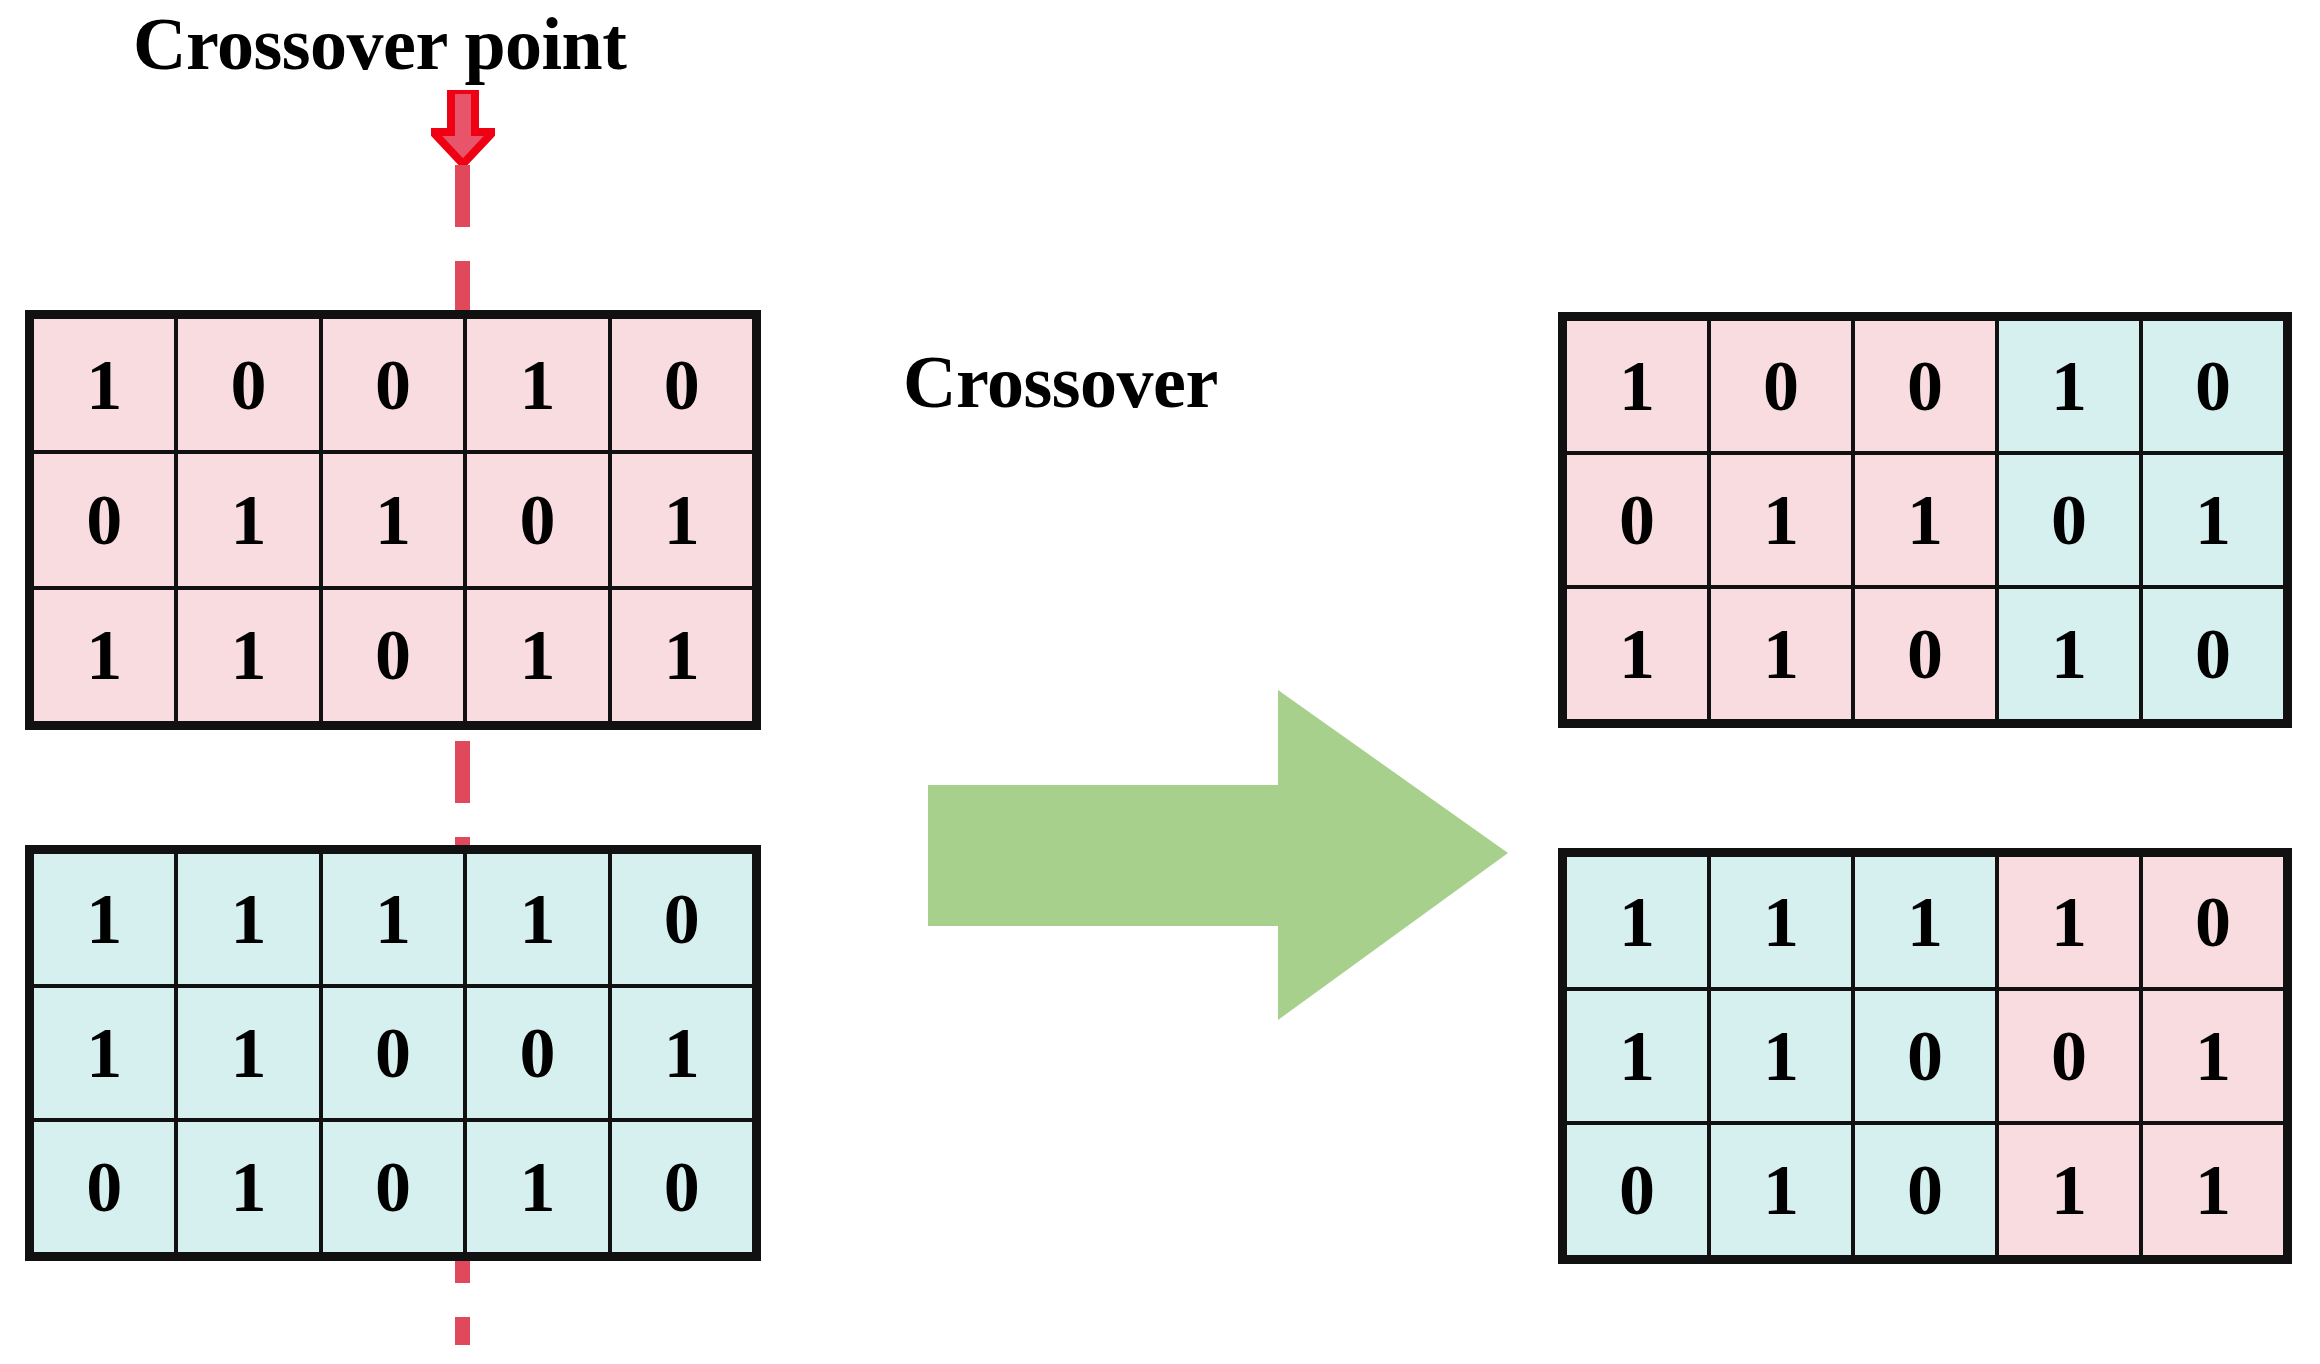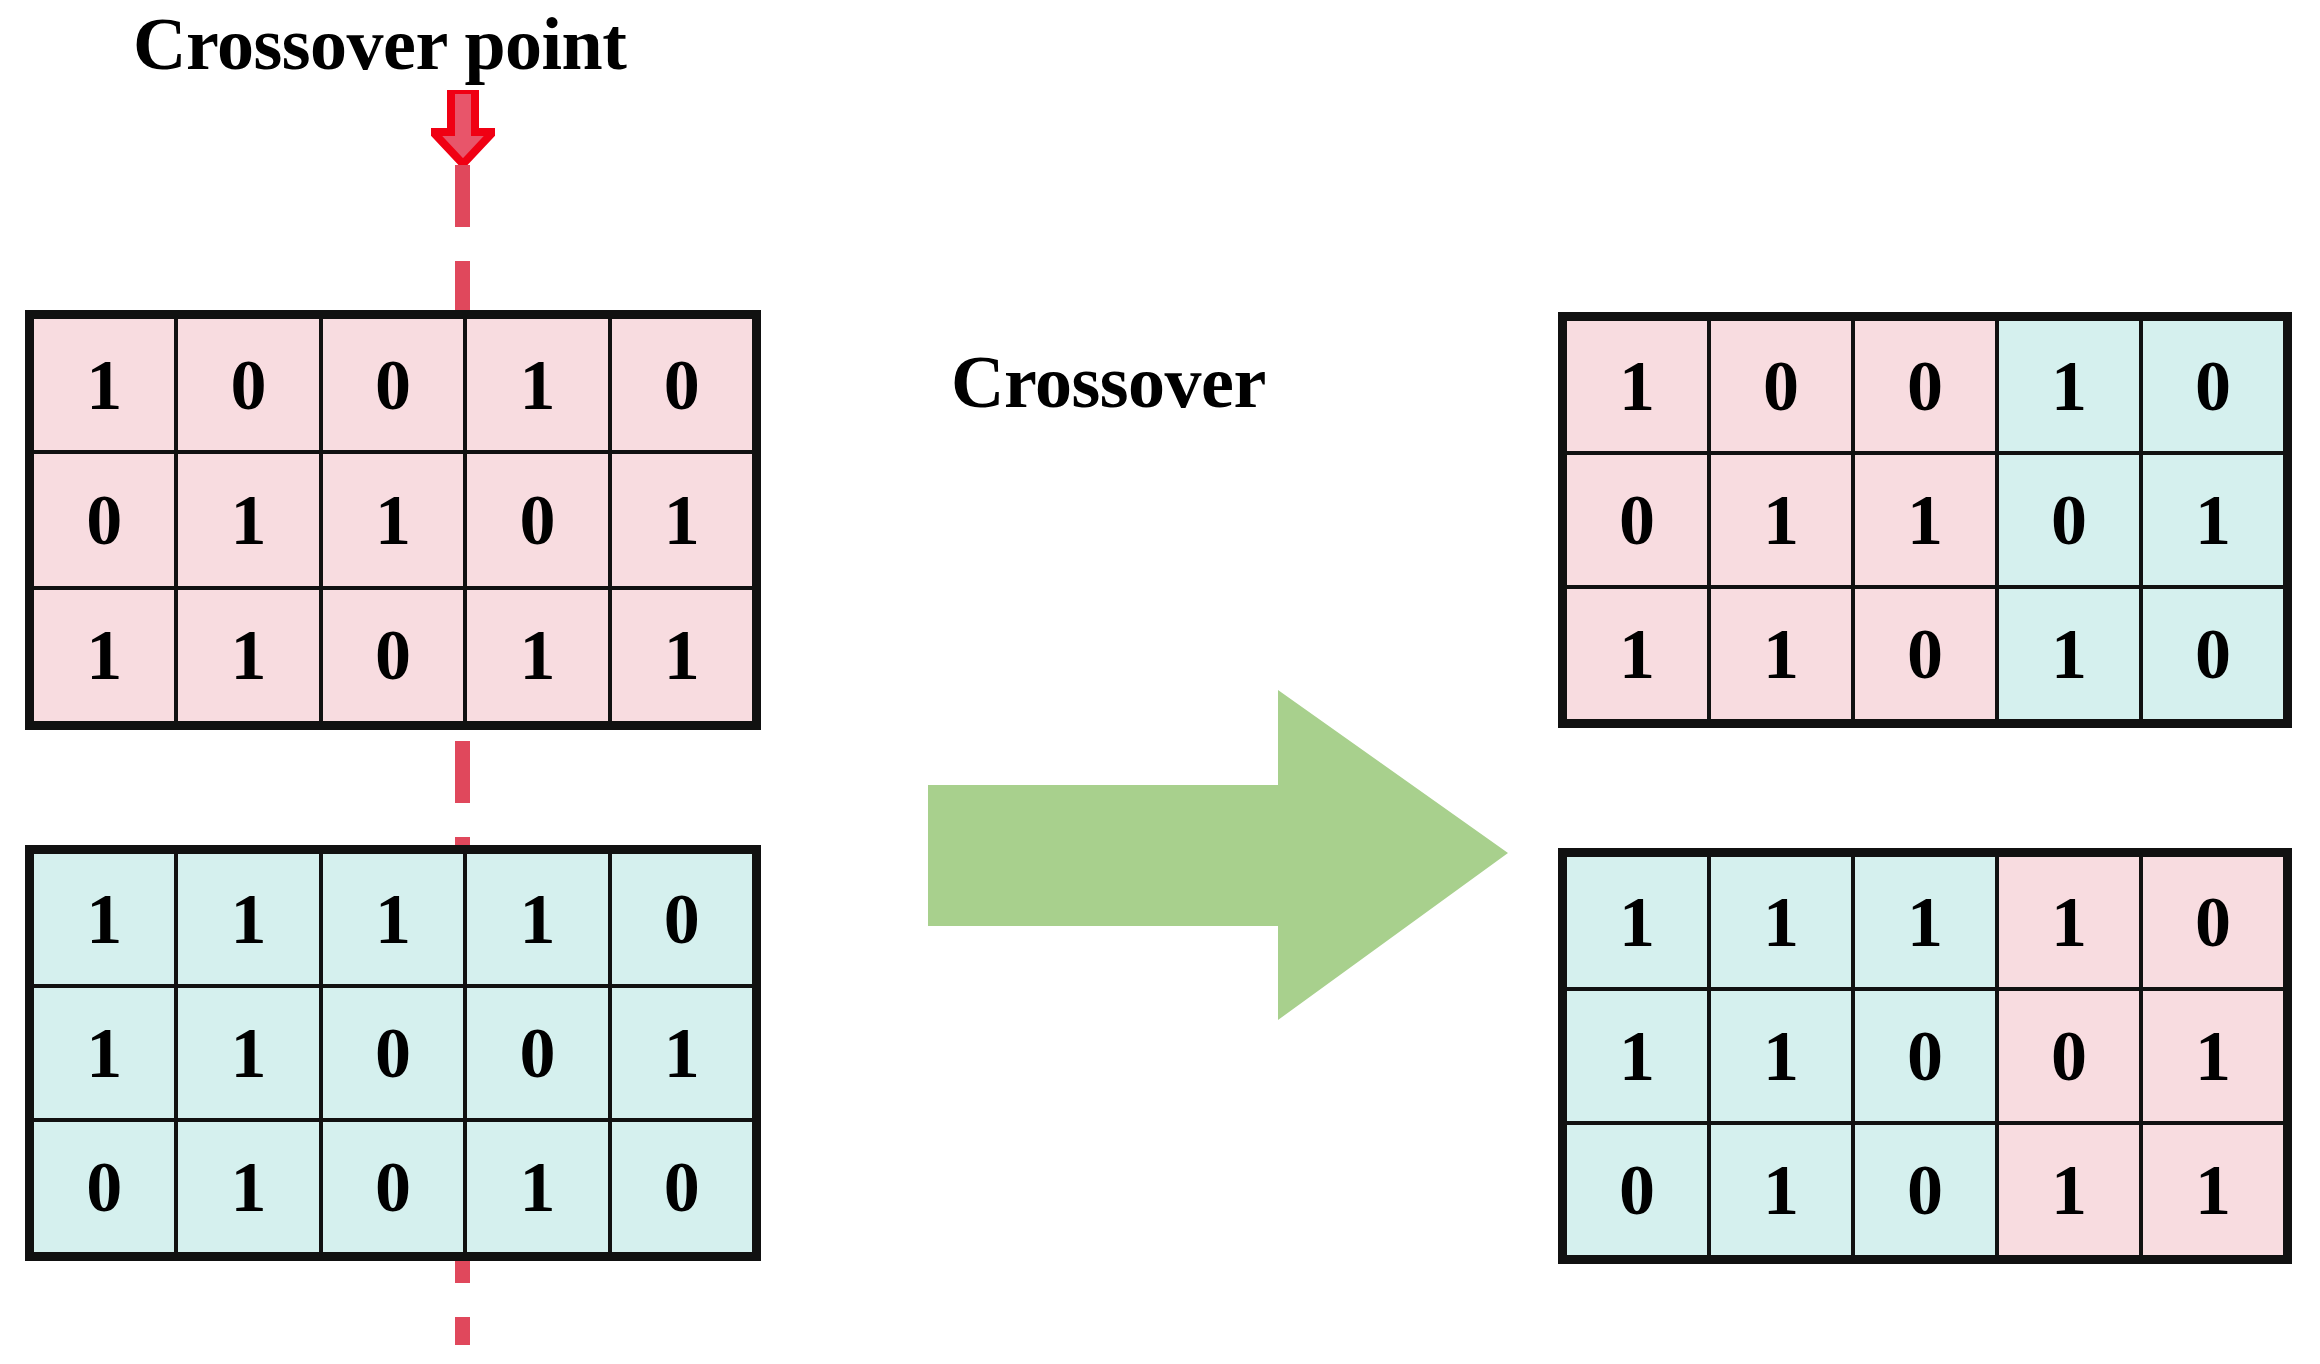--- a/index.html
+++ b/index.html
@@ -29,21 +29,20 @@
   }
   #crossover-point-label {
     left: 133px;
     top: 2px;
     font-size: 74px;
   }
   #crossover-op-label {
     left: 903px;
     top: 340px;
     font-size: 74px;
-    margin-left: 48px;
   }
 
   
   #crossover-arrow-down {
     position: absolute;
     left: 431px;
     top: 90px;
     width: 64px;
     height: 75px;
   }

